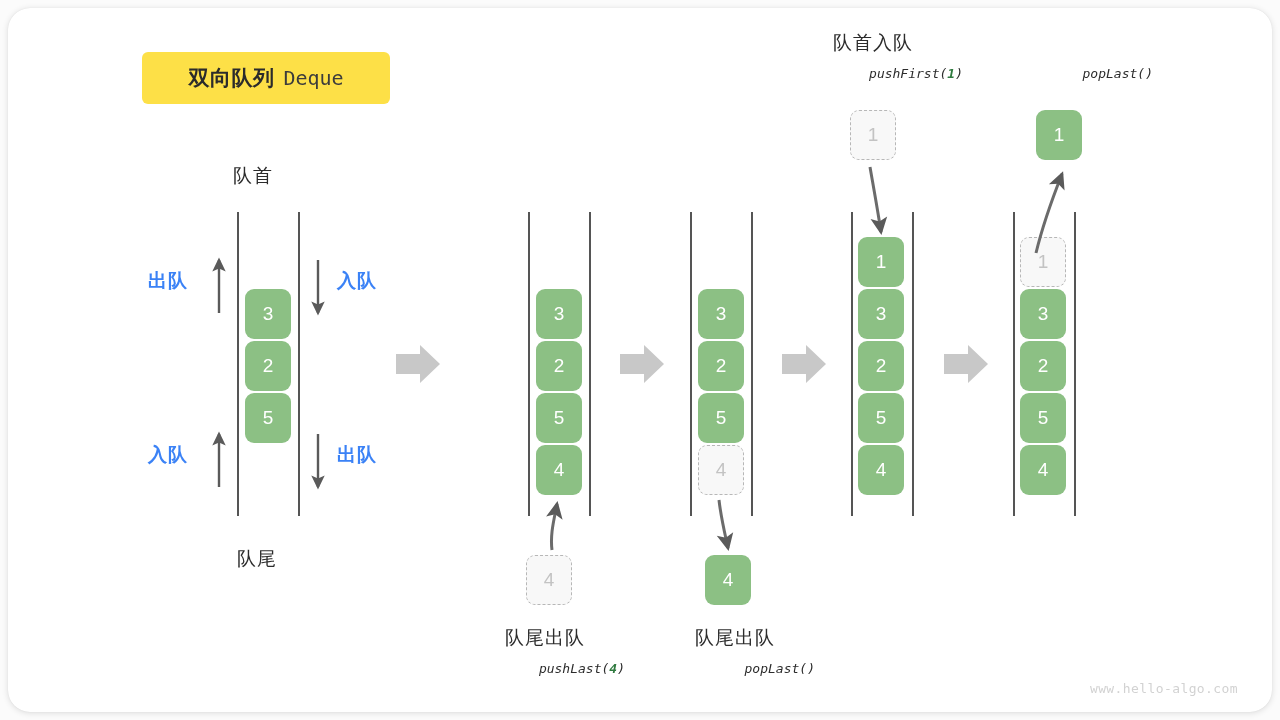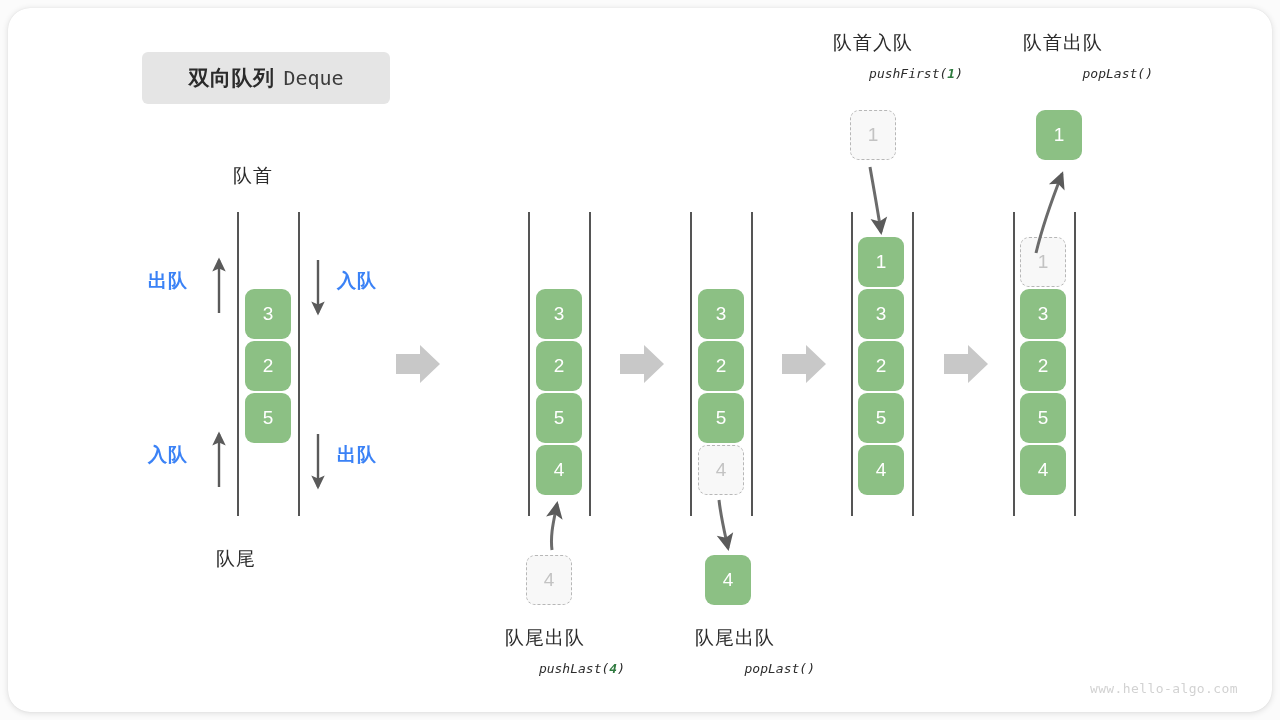--- a/index.html
+++ b/index.html
@@ -37,21 +37,21 @@
     pointer-events: none;
   }
 
   
   .title-badge {
     position: absolute;
     left: 142px;
     top: 52px;
     width: 248px;
     height: 52px;
-    background: #e5e5e5;
+    background: #fde047;
     border-radius: 6px;
     display: flex;
     align-items: center;
     justify-content: center;
     gap: 9px;
   }
   .title-cn {
     font-size: 21px;
     font-weight: bold;
     color: #2b2b2b;
@@ -137,21 +137,21 @@
 
 <div id="scene">
   <div class="card"></div>
 
   <div class="title-badge">
     <span class="title-cn">双向队列</span>
     <span class="title-en">Deque</span>
   </div>
 
   <div class="cap-cn" style="left:233px; top:163px;">队首</div>
-  <div class="cap-cn" style="left:216px; top:546px;">队尾</div>
+  <div class="cap-cn" style="left:237px; top:546px;">队尾</div>
 
   <div class="rail" style="left:237px; top:212px; height:304px;"></div>
   <div class="rail" style="left:298px; top:212px; height:304px;"></div>
 
   <div class="box solid" style="left:245px; top:289px;">3</div>
   <div class="box solid" style="left:245px; top:341px;">2</div>
   <div class="box solid" style="left:245px; top:393px;">5</div>
 
   <div class="lbl lbl-bold" style="left:148px; top:268px;">出队</div>
   <div class="lbl lbl-bold" style="left:337px; top:268px;">入队</div>
@@ -191,21 +191,20 @@
 
   <div class="rail" style="left:851px; top:212px; height:304px;"></div>
   <div class="rail" style="left:912px; top:212px; height:304px;"></div>
 
   <div class="box solid" style="left:858px; top:237px;">1</div>
   <div class="box solid" style="left:858px; top:289px;">3</div>
   <div class="box solid" style="left:858px; top:341px;">2</div>
   <div class="box solid" style="left:858px; top:393px;">5</div>
   <div class="box solid" style="left:858px; top:445px;">4</div>
 
-  <div class="cap-cn" style="left:983px; top:30px; width:160px;">队首出队</div>
   <div class="cap-code" style="left:973px; top:66px; width:180px;"><span>popLast(</span><span class="arg"></span><span>)</span></div>
 
   <div class="box solid" style="left:1036px; top:110px;">1</div>
 
   <div class="rail" style="left:1013px; top:212px; height:304px;"></div>
   <div class="rail" style="left:1074px; top:212px; height:304px;"></div>
 
   <div class="box ghost" style="left:1020px; top:237px;">1</div>
   <div class="box solid" style="left:1020px; top:289px;">3</div>
   <div class="box solid" style="left:1020px; top:341px;">2</div>

